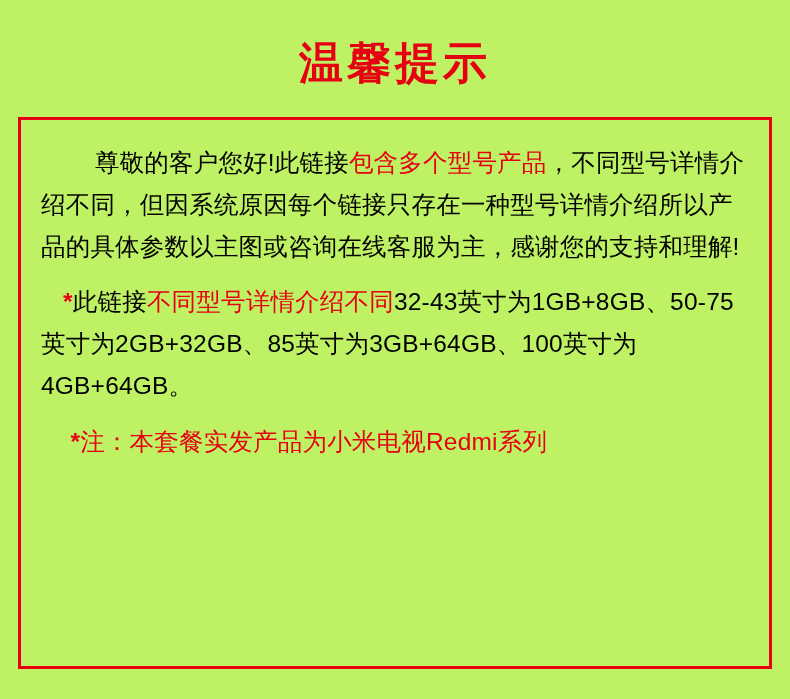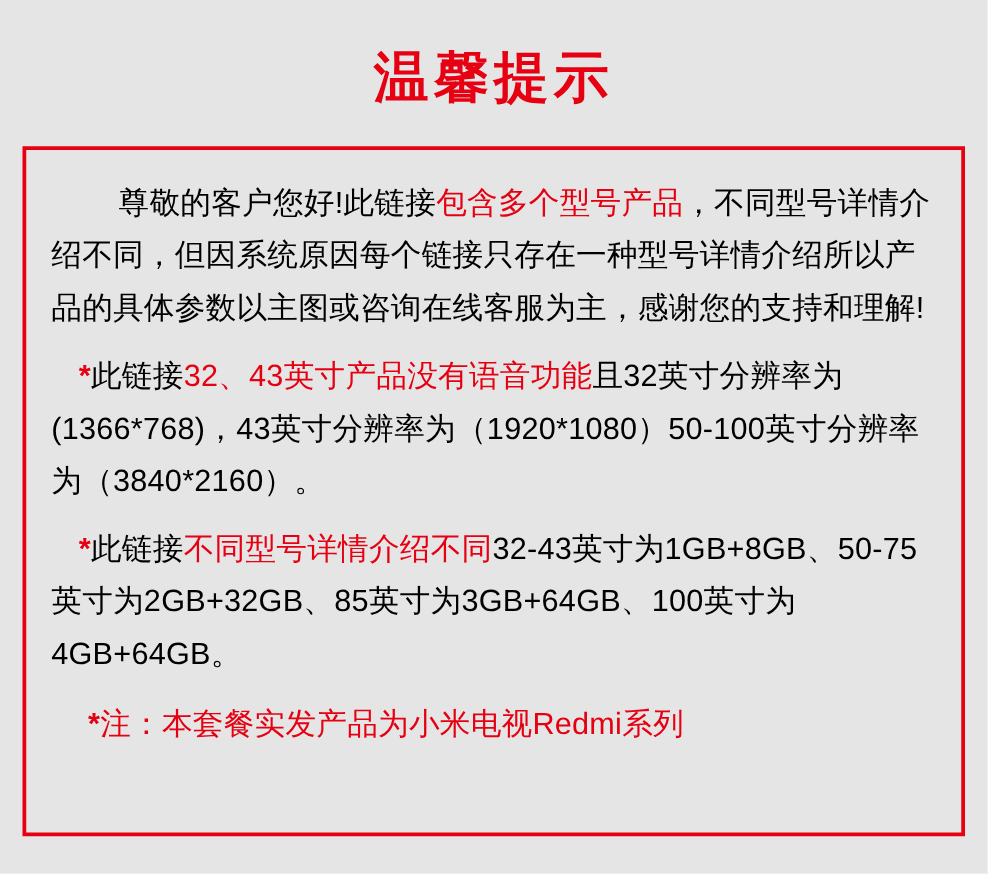--- a/index.html
+++ b/index.html
@@ -11,21 +11,21 @@
     height: 699px;
     background: #ffffff;
     font-family: "Liberation Sans", sans-serif;
     overflow: hidden;
   }
   .page {
     position: relative;
     width: 790px;
     height: 699px;
     box-sizing: border-box;
-    background: #e5e5e5;
+    background: #bef264;
   }
   .notice-title {
     text-align: center;
     color: #e60012;
     font-size: 44px;
     font-weight: bold;
     letter-spacing: 4px;
     padding-top: 34px;
     padding-bottom: 10px;
     line-height: 1.3;
@@ -71,21 +71,20 @@
 <body>
 
 <div class="page">
 
   <div class="notice-title">温馨提示</div>
 
   <div class="notice-box">
 
     <p class="para indent"><span class="blk">尊敬的客户您好!此链接</span><span class="red">包含多个型号产品</span><span class="blk">，不同型号详情介绍不同，但因系统原因每个链接只存在一种型号详情介绍所以产品的具体参数以主图或咨询在线客服为主，感谢您的支持和理解!</span></p>
 
-    <p class="para sub"><span class="star">*</span><span class="blk">此链接</span><span class="red">32、43英寸产品没有语音功能</span><span class="blk">且32英寸分辨率为(1366*768)，43英寸分辨率为（1920*1080）50-100英寸分辨率为（3840*2160）。</span></p>
 
     <p class="para sub"><span class="star">*</span><span class="blk">此链接</span><span class="red">不同型号详情介绍不同</span><span class="blk">32-43英寸为1GB+8GB、50-75英寸为2GB+32GB、85英寸为3GB+64GB、100英寸为4GB+64GB。</span></p>
 
     <p class="para last"><span class="star">*</span><span class="red">注：本套餐实发产品为小米电视Redmi系列</span></p>
 
   </div>
 
 </div>
 
 </body></html>

